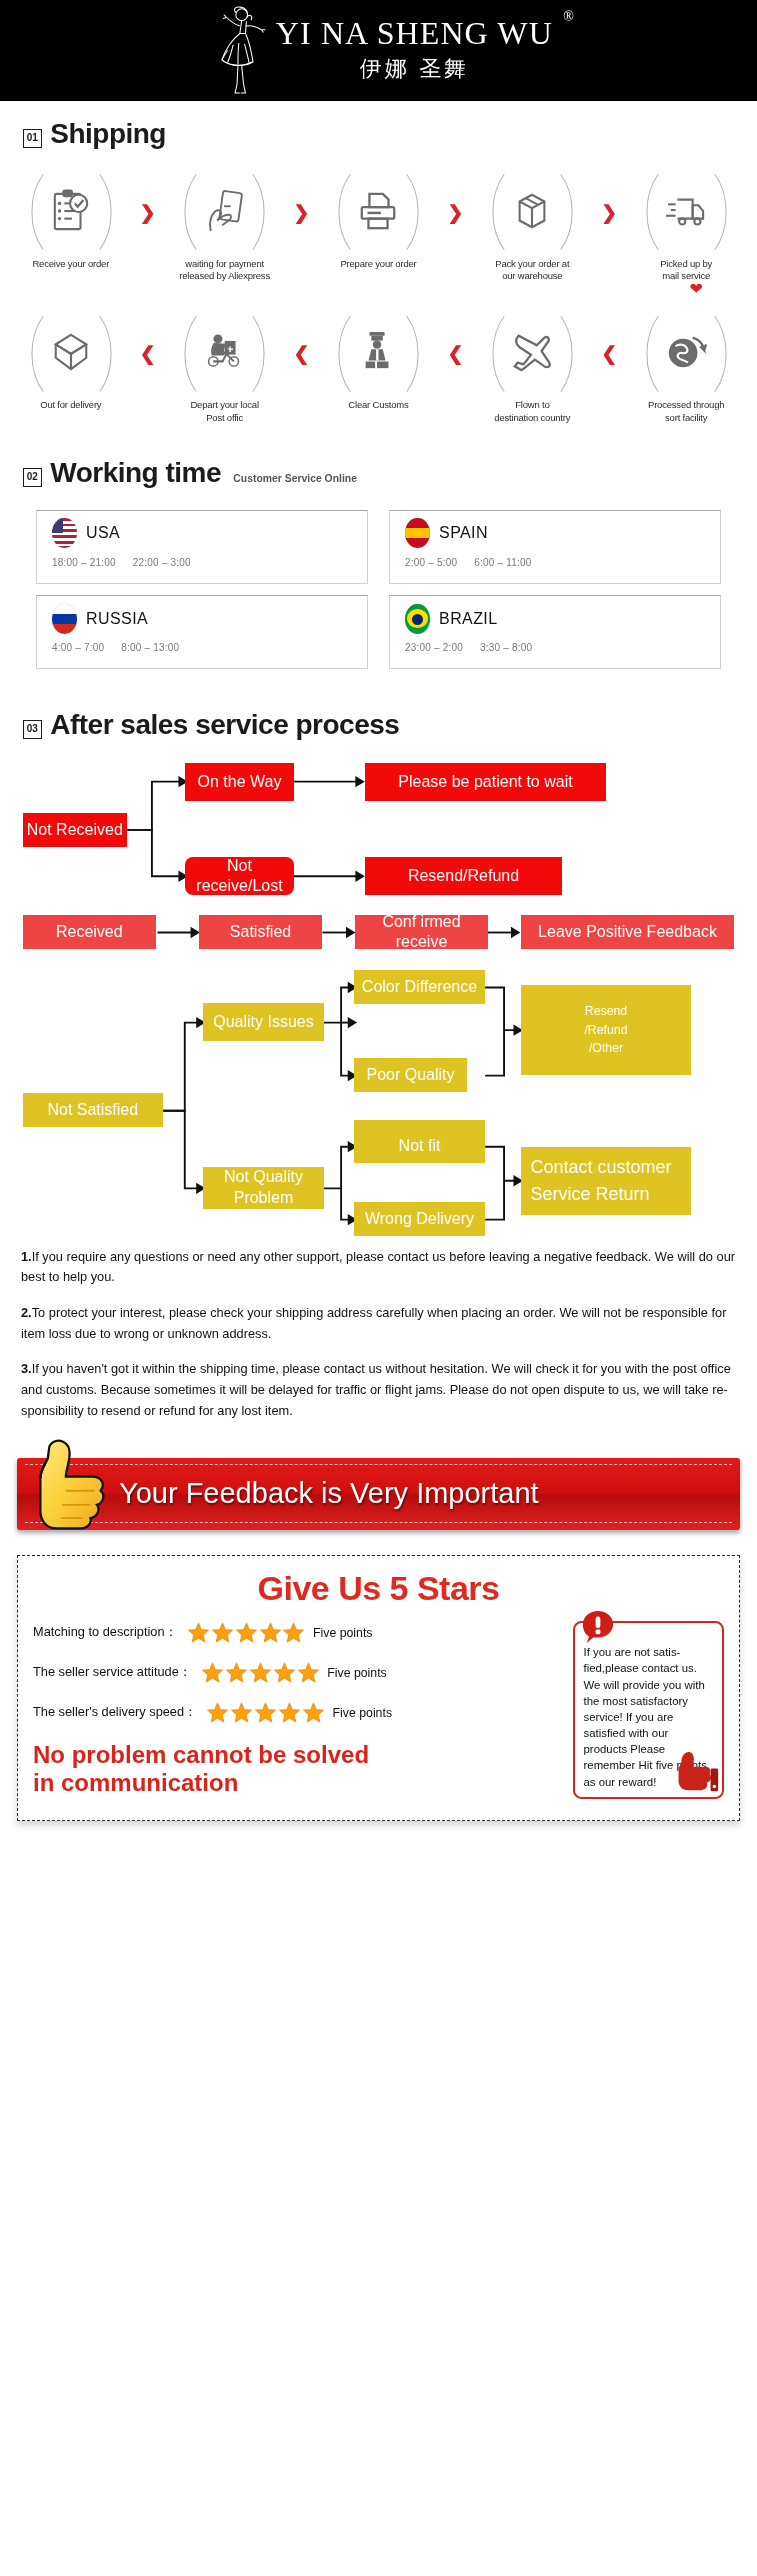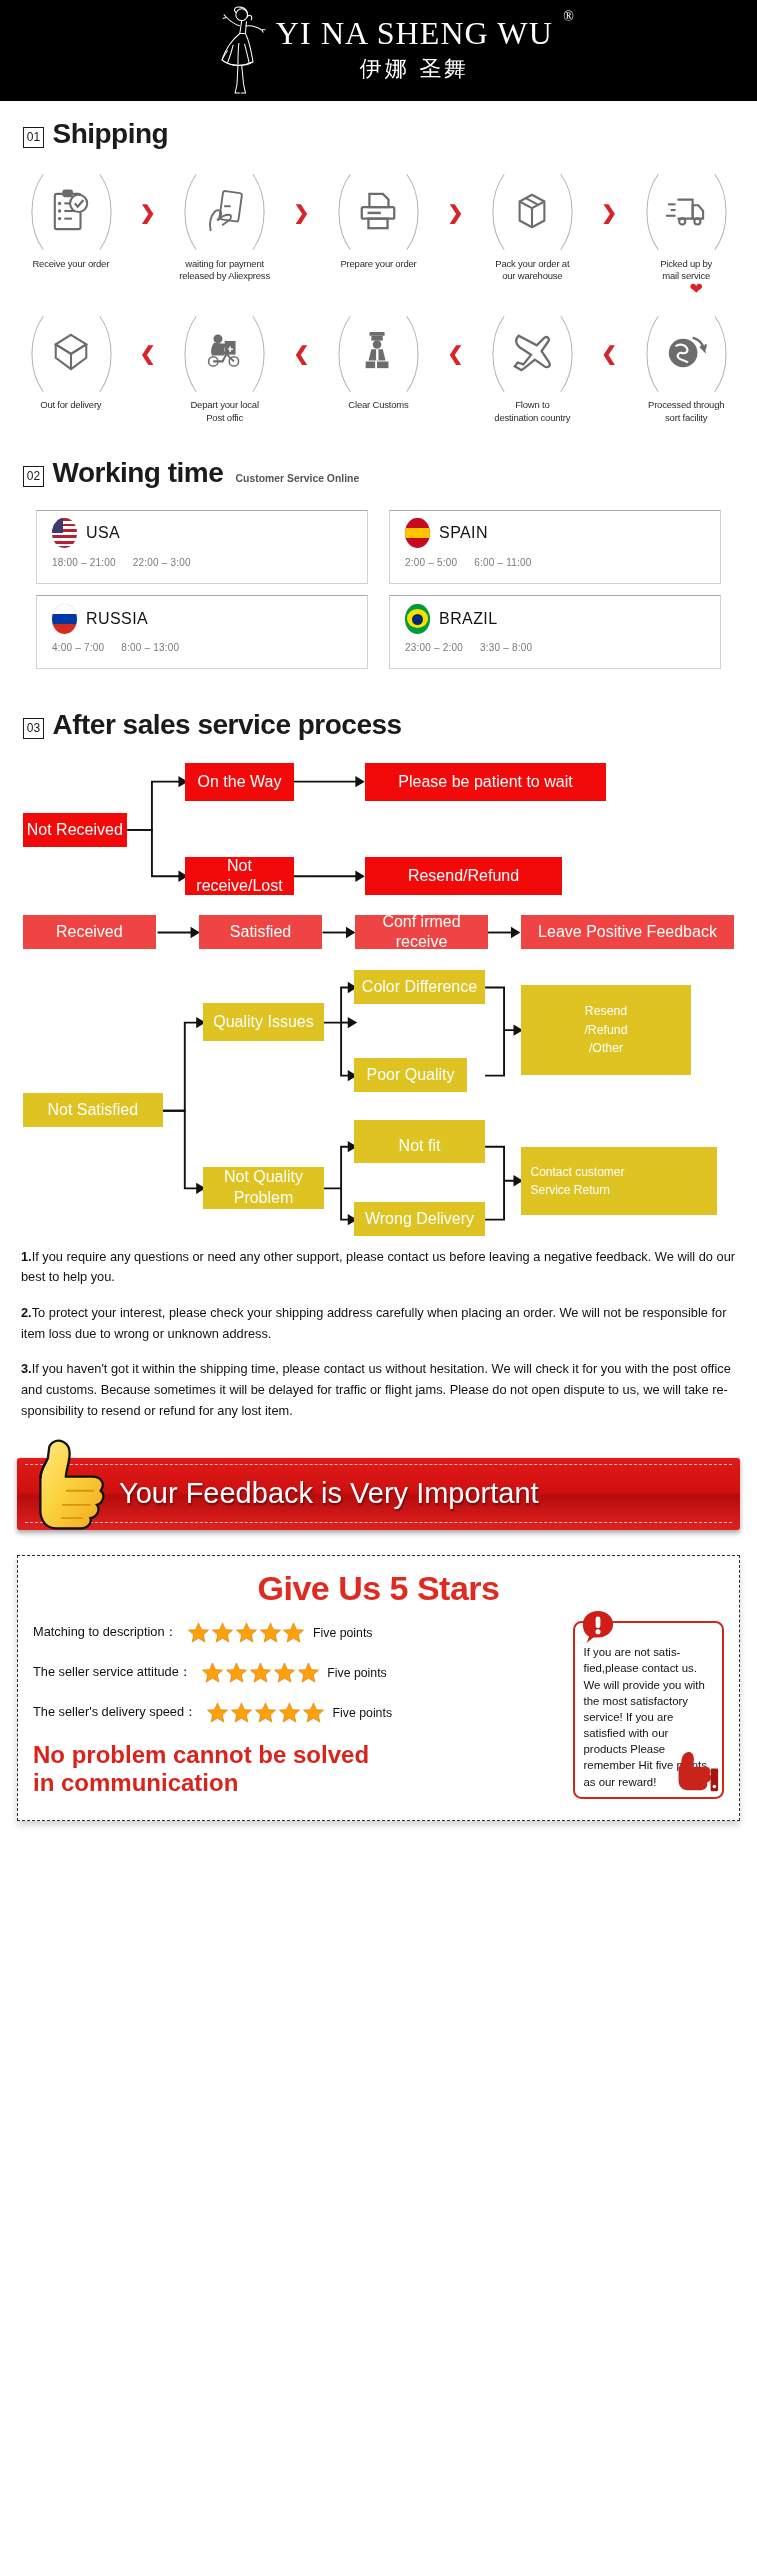--- a/index.html
+++ b/index.html
@@ -31,21 +31,21 @@
   }
   .brand-cn {
     color:#fff; font-size:22px; letter-spacing:2.8px;
     margin-top:3.8px; align-self:center; white-space:nowrap;
     font-family:"DejaVu Sans", sans-serif;
   }
 
   
   .sec-head { display:flex; align-items:baseline; gap:8.5px; padding-left:23px; }
   .sec-num {
-    border:1.9px solid #1b1b1b; font-size:12px; font-weight:400;
+    border:1.9px solid #1b1b1b; font-size:10px; font-weight:700;
     line-height:1; padding:2.8px 2.8px 3.8px 2.8px; letter-spacing:0px;
     font-family:"Liberation Sans", sans-serif; position:relative; top:-1.9px;
   }
   .sec-title { font-size:28px; font-weight:700; letter-spacing:-0.5px; color:#1b1b1b; }
   .sec-sub { font-size:10.4px; color:#555; letter-spacing:0px; font-weight:600; margin-left:3.8px; }
 
   
   .steps { display:flex; justify-content:space-between; align-items:flex-start;
            padding:0 13.3px; margin-top:13.3px; }
   .step { width:115px; display:flex; flex-direction:column; align-items:center; }
@@ -479,21 +479,21 @@
           <path d="M168 19 l10 6 l-10 6 z" fill="#111"></path>
           <path d="M168 119 l10 6 l-10 6 z" fill="#111"></path>
           <path d="M290 25 L360 25" stroke="#111" stroke-width="2" fill="none"></path>
           <path d="M355 19 l10 6 l-10 6 z" fill="#111"></path>
           <path d="M290 125 L360 125" stroke="#111" stroke-width="2" fill="none"></path>
           <path d="M355 119 l10 6 l-10 6 z" fill="#111"></path>
         </svg>
         <div class="node red" style="left:3.8px; top:55px; width:104px; height:34px;">Not Received</div>
         <div class="node red" style="left:166px; top:4.7px; width:109px; height:38px;">On the Way</div>
         <div class="node red" style="left:346px; top:4.7px; width:241px; height:38px;">Please be patient to wait</div>
-        <div class="node red" style="left:166px; top:99px; width:109px; height:38px;">Not receive/Lost</div>
+        <div class="node red" style="left:166px; top:99px; width:109px; height:38px;border-radius:8px;">Not receive/Lost</div>
         <div class="node red" style="left:346px; top:99px; width:197px; height:38px;">Resend/Refund</div>
       </div>
     </div>
 
     <div class="flow" style="height:49px; margin-top:26.5px;">
       <div class="fc" style="height:49px;">
         <svg width="720" height="49" viewBox="0 0 760 52">
           <path d="M145 26 L185 26" stroke="#111" stroke-width="2" fill="none"></path>
           <path d="M180 20 l10 6 l-10 6 z" fill="#111"></path>
           <path d="M320 26 L350 26" stroke="#111" stroke-width="2" fill="none"></path>
@@ -547,21 +547,21 @@
           <span>Resend</span>
           <span>/Refund</span>
           <span>/Other</span>
         </div>
         <div class="node yellow" style="left:184px; top:189px; width:121px; height:42px; flex-direction:column; line-height:1.3;">
           <span>Not Quality</span>
           <span>Problem</span>
         </div>
         <div class="node yellow" style="left:335px; top:151px; width:131px; height:34px;">Not fit</div>
         <div class="node yellow" style="left:335px; top:224px; width:131px; height:34px;">Wrong Delivery</div>
-        <div class="node yellow" style="left:502px; top:169px; width:196px; height:68px; flex-direction:column; font-size:12px; line-height:1.5; align-items:flex-start; padding-left:9.5px;">
+        <div class="node yellow" style="left:502px; top:169px; width:170px; height:68px; flex-direction:column; font-size:18px; line-height:1.5; align-items:flex-start; padding-left:9.5px;">
           <span>Contact customer</span>
           <span>Service Return</span>
         </div>
       </div>
     </div>
   </div>
 
   <div class="notes">
     <p class="note">
       <b>1.</b><span>If you require any questions or need any other support, please contact us before leaving a negative feedback. We will do our best to help you.</span>

